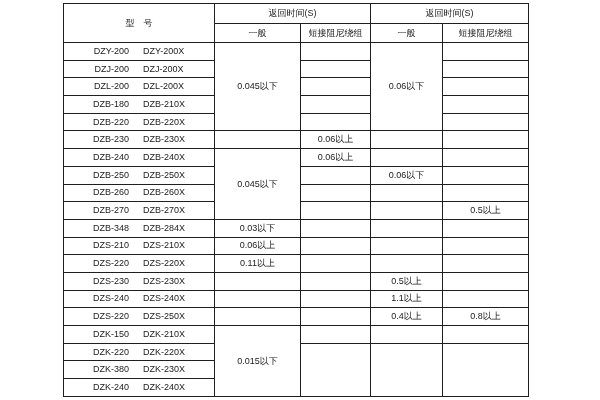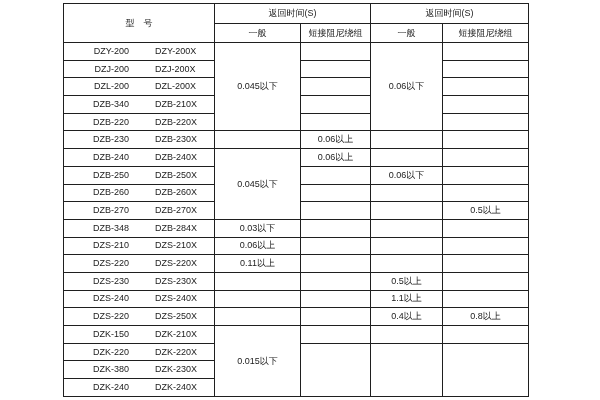--- a/index.html
+++ b/index.html
@@ -41,21 +41,20 @@
   .spec-table thead tr.h1 { height: 20px; }
   .spec-table thead tr.h2 { height: 19px; }
   .spec-table tbody tr { height: 17.7px; }
   .model-header { white-space: pre; }
   .model-cell {
     white-space: nowrap;
   }
   .model-cell span {
     display: inline-block;
     padding: 0 7px;
-    margin-left: 12px;
   }
   .value-cell { white-space: nowrap; }
 </style>
 </head>
 <body>
 
 <div class="page">
   <table class="spec-table">
     <colgroup>
       <col style="width:151px">
@@ -89,21 +88,21 @@
           <td class="model-cell"><span>DZJ-200</span><span>DZJ-200X</span></td>
           <td class="value-cell"></td>
           <td class="value-cell"></td>
         </tr>
         <tr>
           <td class="model-cell"><span>DZL-200</span><span>DZL-200X</span></td>
           <td class="value-cell"></td>
           <td class="value-cell"></td>
         </tr>
         <tr>
-          <td class="model-cell"><span>DZB-340</span><span>DZB-210X</span></td>
+          <td class="model-cell"><span>DZB-180</span><span>DZB-210X</span></td>
           <td class="value-cell"></td>
           <td class="value-cell"></td>
         </tr>
         <tr>
           <td class="model-cell"><span>DZB-220</span><span>DZB-220X</span></td>
           <td class="value-cell"></td>
           <td class="value-cell"></td>
         </tr>
         <tr>
           <td class="model-cell"><span>DZB-230</span><span>DZB-230X</span></td>

